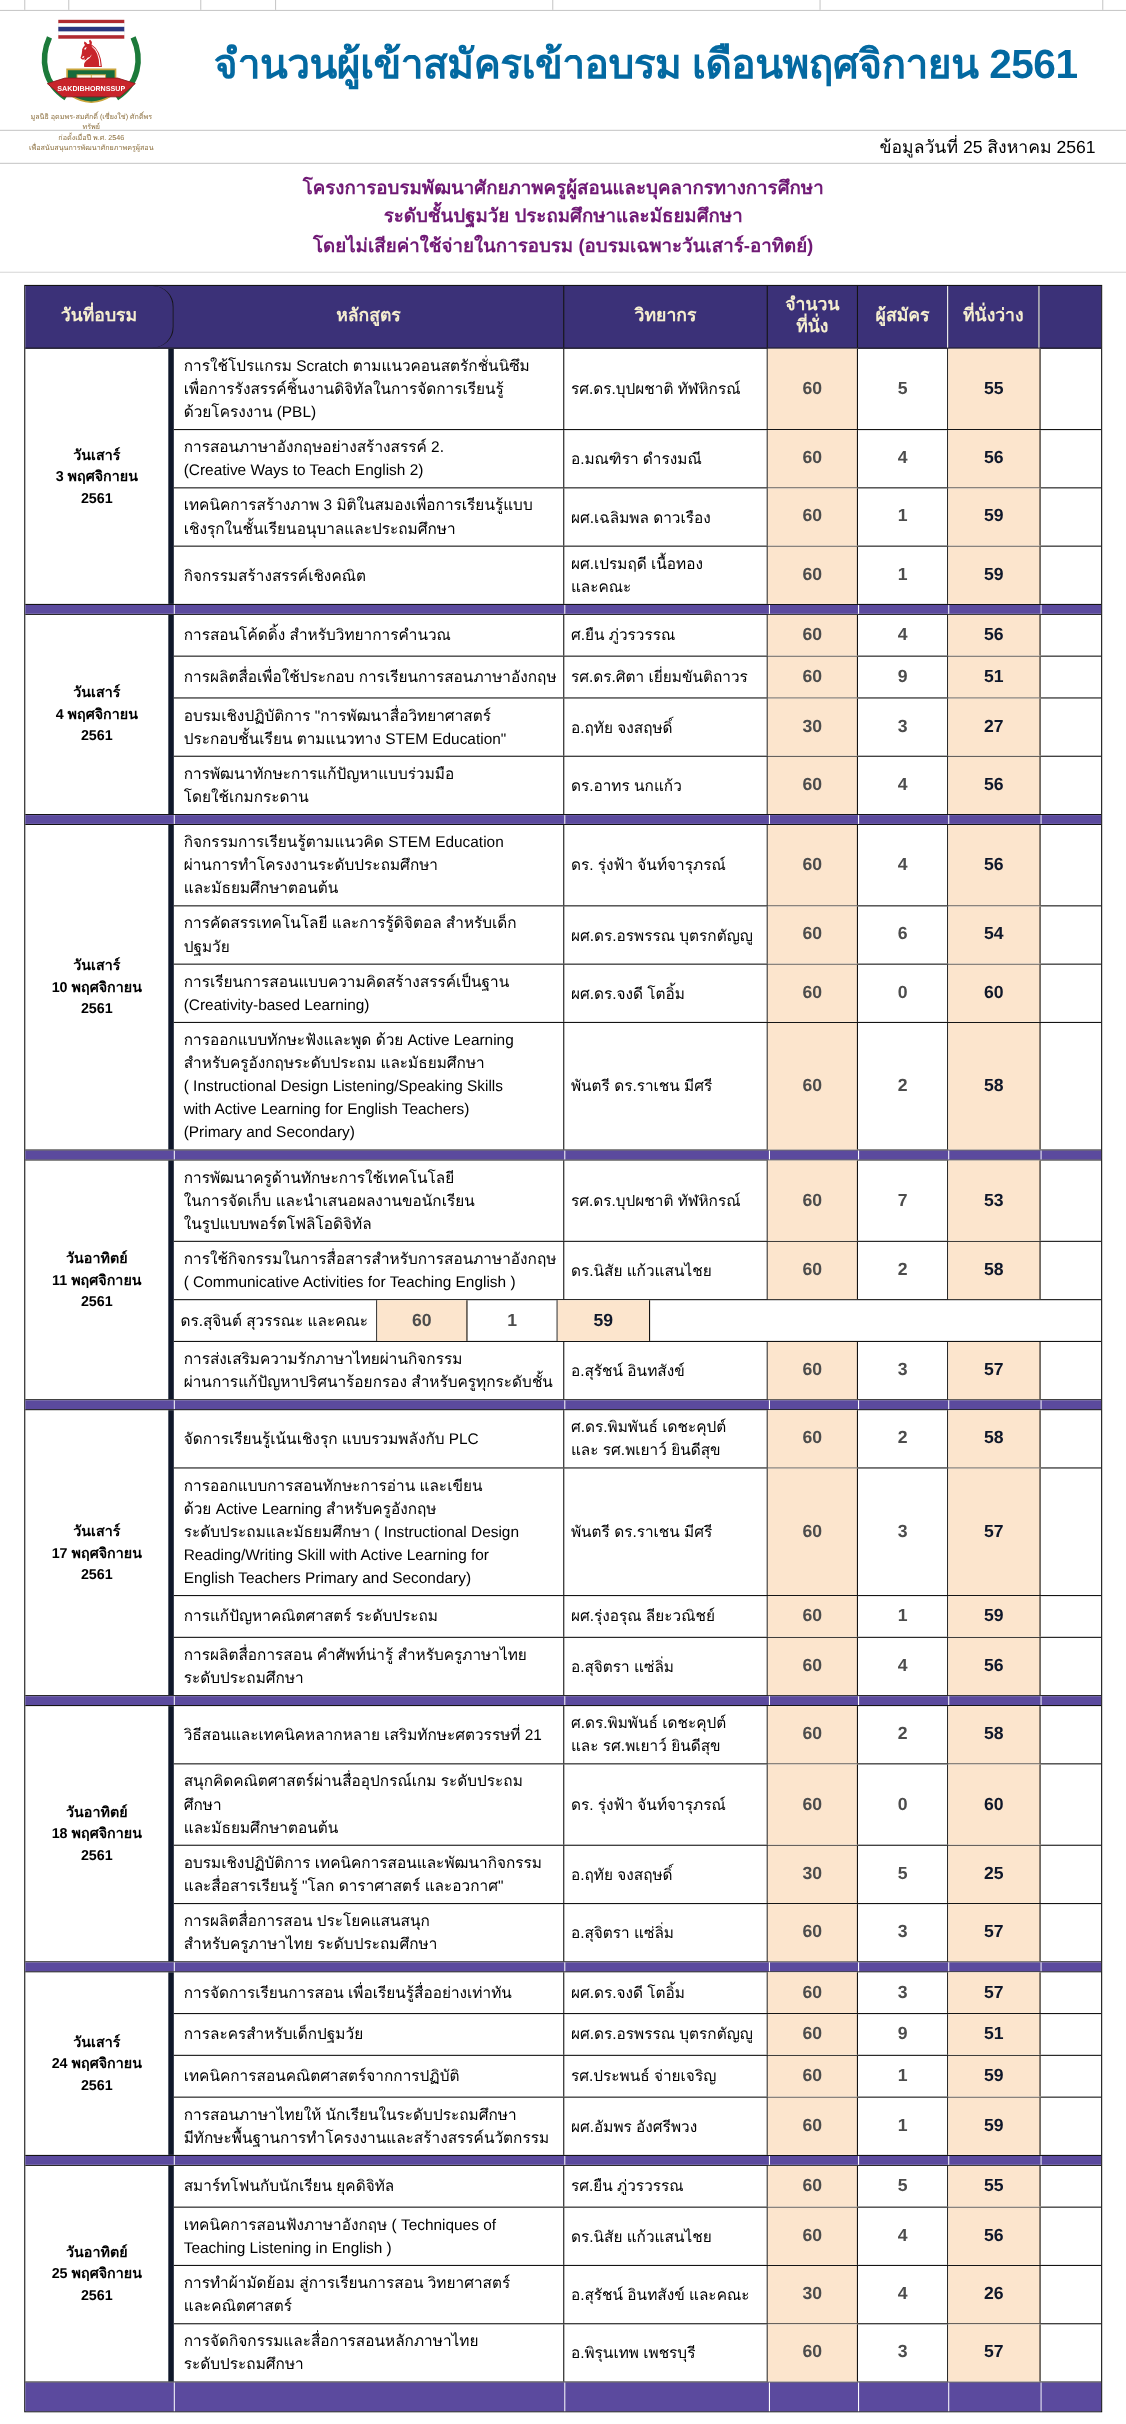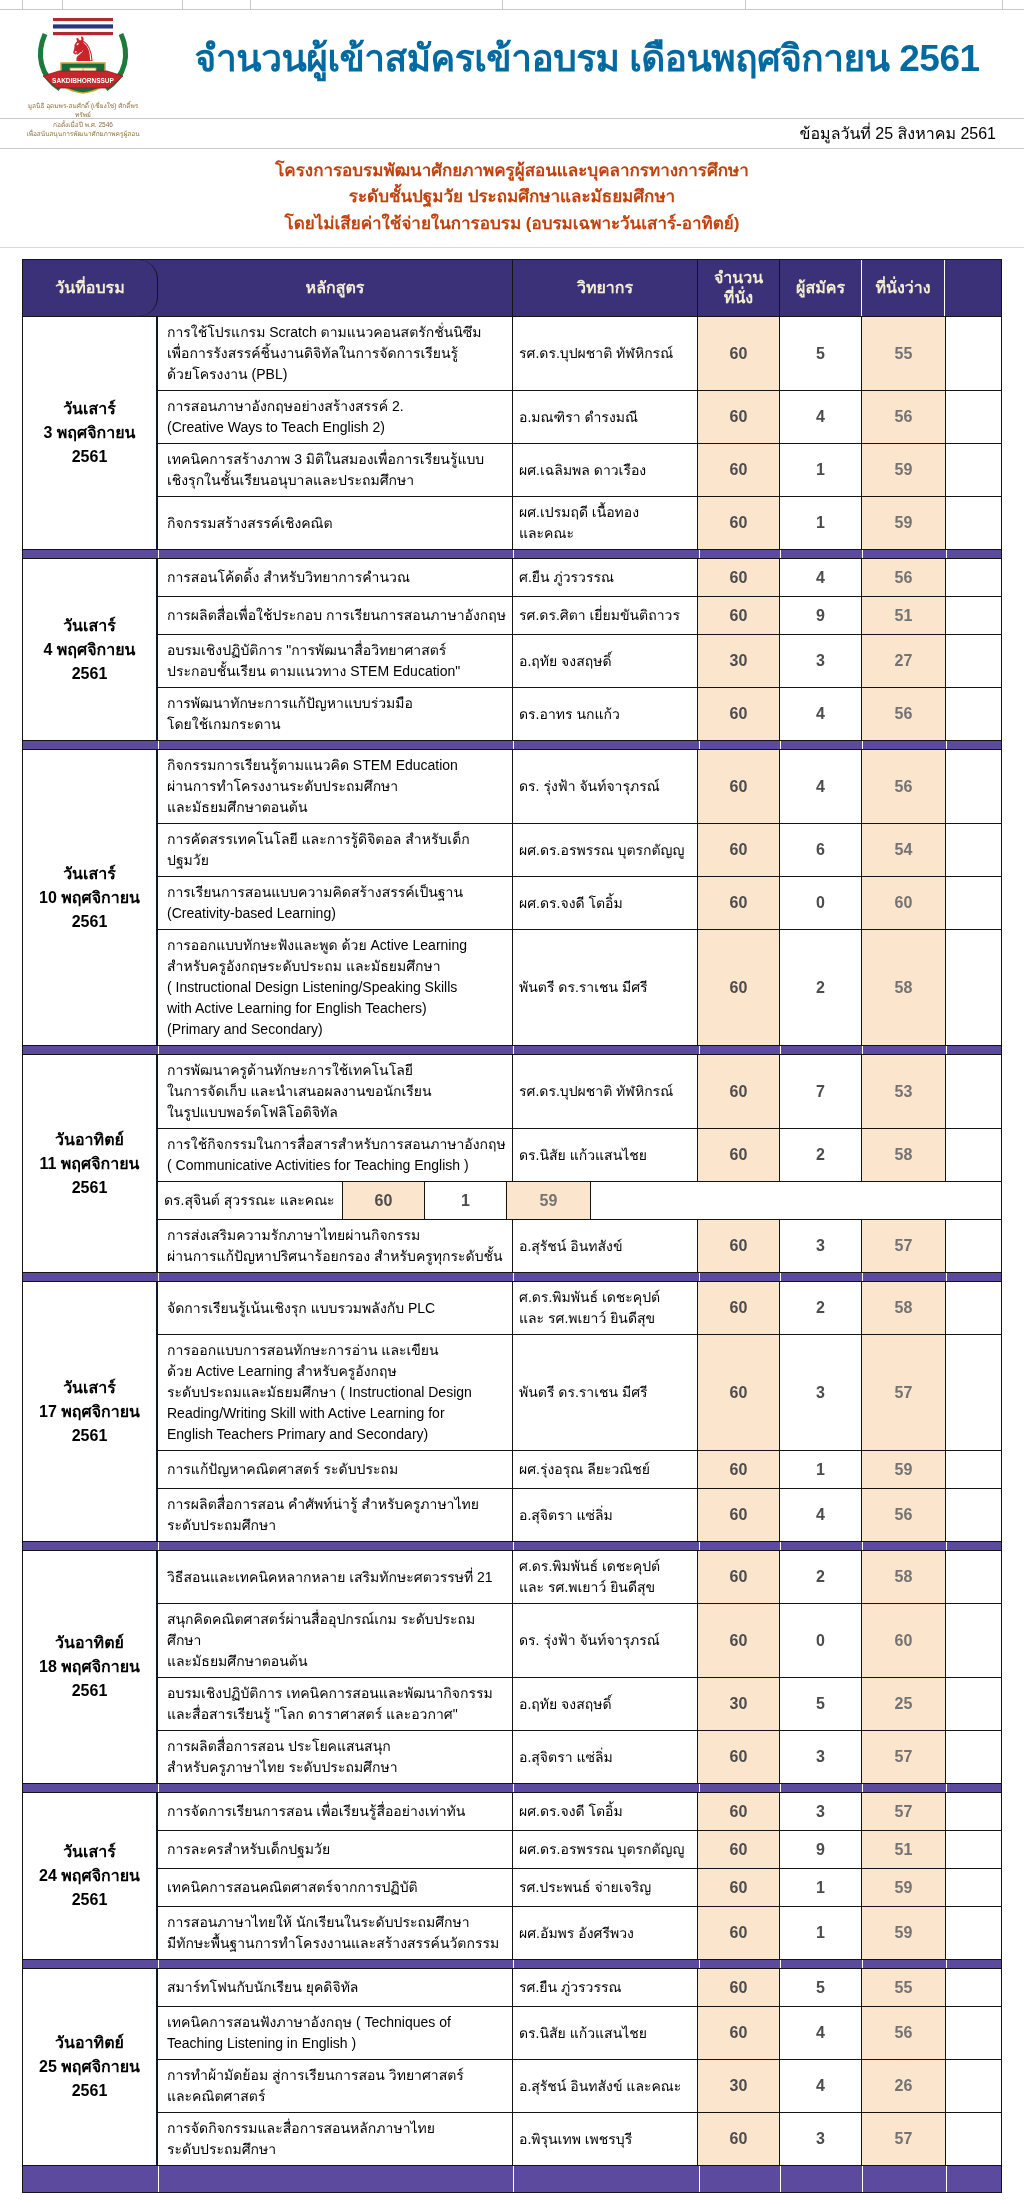--- a/index.html
+++ b/index.html
@@ -20,49 +20,49 @@
     font-size: 37px; font-weight: bold; color: #0369a1; letter-spacing: -0.5px;
   }
   .date-row {
     height: 31px; border-top: 1px solid #c9c9c9; border-bottom: 1px solid #c9c9c9;
     display: flex; align-items: center; justify-content: flex-end;
     padding-right: 28px; font-size: 16px; color: #000000;
   }
   .program-block {
     padding: 9px 0 10px 0; text-align: center; border-bottom: 1px solid #d9d9d9;
   }
-  .program-block div { font-size: 17px; font-weight: bold; color: #c2410c; line-height: 1.55; }
+  .program-block div { font-size: 17px; font-weight: bold; color: #701a75; line-height: 1.55; }
 
   
   .sheet-table { width: 980px; margin-left: 22px; border: 1px solid #141414; margin-top: 11px; }
   .thead { display: flex; background: #3b3178; border-bottom: 1px solid #141414; }
   .hcell {
     color: #f5eed0; font-weight: bold; font-size: 16px; display: flex; align-items: center;
     justify-content: center; text-align: center; padding: 8px 2px; min-height: 55px;
     border-right: 1px solid #141414; white-space: pre-line; line-height: 1.25;
   }
   .hcell.wsep { border-left: 1px solid #fff; margin-left: -1px; }
   .w-date { width: 135px; border-radius: 19px; } .w-course { width: 355px; } .w-speaker { width: 185px; }
   .w-num { width: 82px; } .w-avail { width: 84px; } .w-last { width: 55px; border-right: none; }
 
   .group { display: flex; }
   .date-cell {
-    width: 135px; border-right: 2px solid #0f172a; display: flex; align-items: center;
-    justify-content: center; text-align: center; font-weight: bold; font-size: 16px;
+    width: 135px; border-right: 5px solid #0f172a; display: flex; align-items: center;
+    justify-content: center; text-align: center; font-weight: bold; font-size: 13px;
     line-height: 1.5; white-space: pre-line; padding: 4px 2px;
   }
   .rows { width: 843px; display: flex; flex-direction: column; }
   .trow { display: flex; border-bottom: 1px solid #141414; flex: 1; }
   .trow:last-child { border-bottom: none; }
   .cell { border-right: 1px solid #141414; display: flex; align-items: center; min-height: 37px; }
   .cell.course { width: 355px; font-size: 14px; line-height: 1.5; padding: 5px 6px 5px 9px; white-space: pre-line; }
   .cell.speaker { width: 185px; font-size: 14px; line-height: 1.5; padding: 5px 6px; white-space: pre-line; }
   .cell.num { width: 82px; justify-content: center; font-size: 16px; font-weight: bold; color: #4c4c4c; }
   .cell.seats { background: #fce5cd; }
-  .cell.avail { width: 84px; background: #fce5cd; justify-content: center; font-size: 16px; font-weight: bold; color: #737373; }
+  .cell.avail { width: 84px; background: #fce5cd; justify-content: center; font-size: 16px; font-weight: bold; color: #0f172a; }
   .cell.spacer { width: 55px; border-right: none; }
 
   .divider, .bottom-bar { display: flex; border-top: 1px solid #141414; border-bottom: 1px solid #141414; }
   .divider span, .bottom-bar span { background: #5b4a9e; border-right: 1px solid #ffffff; height: 100%; }
   .divider { height: 10px; } .bottom-bar { height: 27px; border-bottom: none; }
   .divider span:last-child, .bottom-bar span:last-child { border-right: none; }
   .s-date { width: 136px; } .s-course { width: 356px; } .s-speaker { width: 186px; }
   .s-num { width: 82px; } .s-avail { width: 84px; } .s-last { width: 54px; }
 </style>
 </head>

